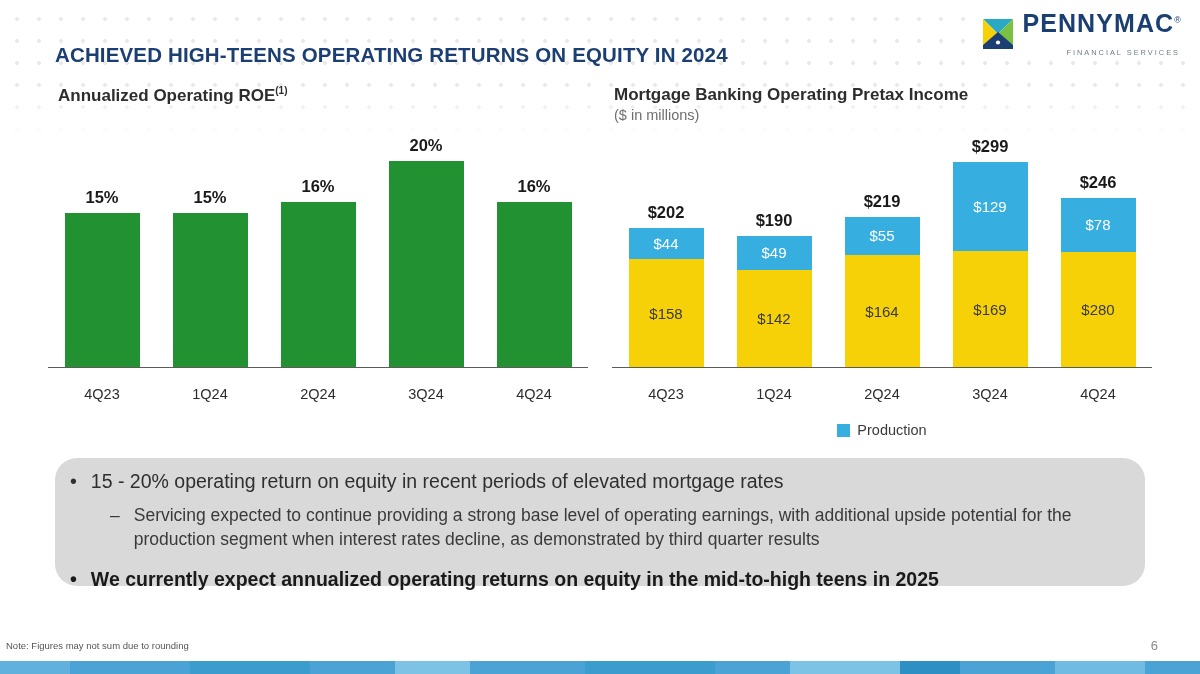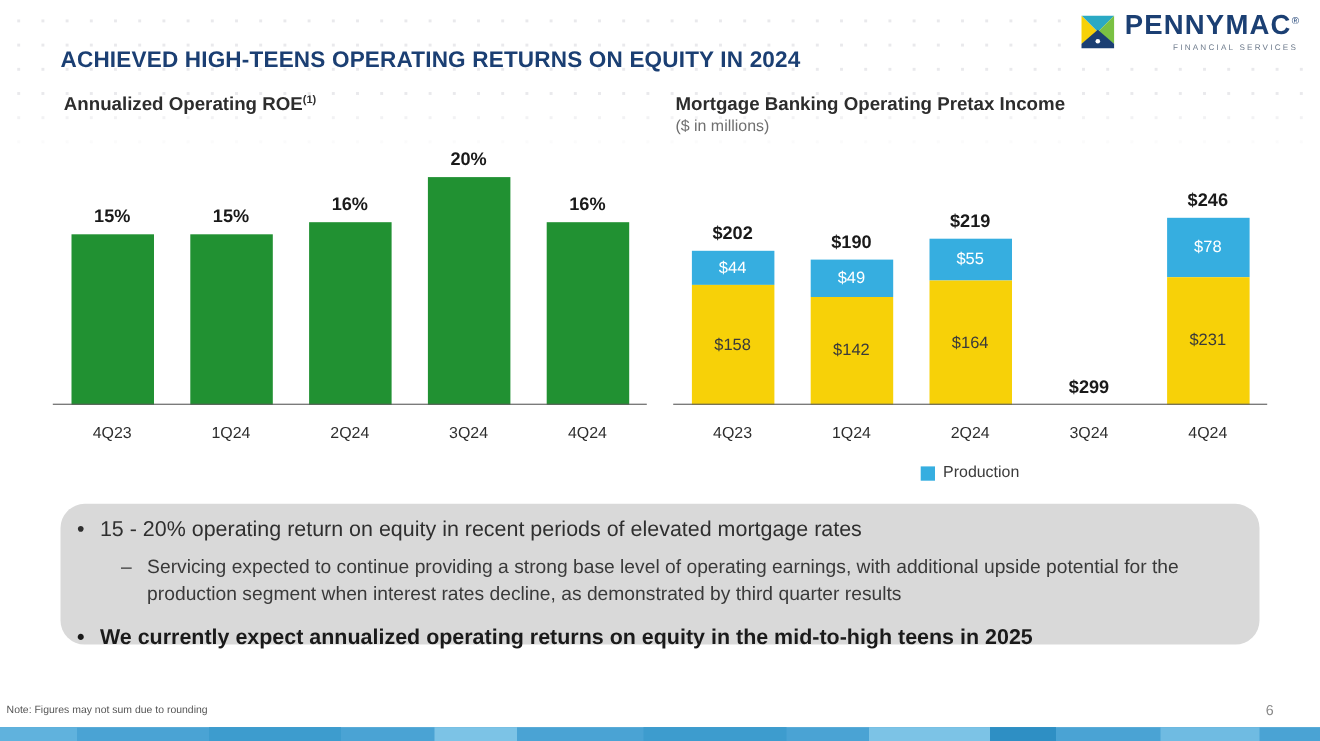--- a/index.html
+++ b/index.html
@@ -36,21 +36,21 @@
   }
   .logo-mark { width:30px; height:30px; position:relative; flex:0 0 auto; }
   .logo-text { display:flex; flex-direction:column; align-items:flex-end; line-height:1; }
   .logo-word {
     font-size:25px; font-weight:bold; letter-spacing:1.1px;
     color:#1b3f73;
   }
   .logo-word sup { font-size:9px; vertical-align:super; font-weight:normal; }
   .logo-sub {
     font-size:7.4px; letter-spacing:2.0px; color:#6e7b8c;
-    margin-top:3px; margin-right:2px;
+    margin-top:13px; margin-right:2px;
   }
 
   
   .slide-title {
     position:absolute; left:55px; top:43px; z-index:4;
     font-size:20.5px; font-weight:bold; color:#1b3f73;
     letter-spacing:0.15px;
   }
 
   
@@ -252,29 +252,37 @@
           <div class="seg seg-prod" style="height: 38px; background: rgb(54, 174, 224);">
             <span>$55</span>
           </div>
           <div class="seg seg-serv" style="height: 113.309px; background: rgb(247, 209, 8); align-items: center; padding-bottom: 0px;">
             <span>$164</span>
           </div>
         </div>
       </div>
       <div class="bar-slot">
         <div class="bar-top-label">$299</div>
+        <div class="stack">
+          <div class="seg seg-prod" style="height: 89.1273px; background: rgb(54, 174, 224);">
+            <span>$129</span>
+          </div>
+          <div class="seg seg-serv" style="height: 116.764px; background: rgb(247, 209, 8); align-items: center; padding-bottom: 0px;">
+            <span>$169</span>
+          </div>
+        </div>
       </div>
       <div class="bar-slot">
         <div class="bar-top-label">$246</div>
         <div class="stack">
           <div class="seg seg-prod" style="height: 53.8909px; background: rgb(54, 174, 224);">
             <span>$78</span>
           </div>
           <div class="seg seg-serv" style="height: 116.073px; background: rgb(247, 209, 8); align-items: center; padding-bottom: 0px;">
-            <span>$231</span>
+            <span>$280</span>
           </div>
         </div>
       </div>
     </div>
   <div class="axis-line"></div>
   <div class="xlabels" id="xlabels-right">
       <div class="xlabel">4Q23</div>
       <div class="xlabel">1Q24</div>
       <div class="xlabel">2Q24</div>
       <div class="xlabel">3Q24</div>

